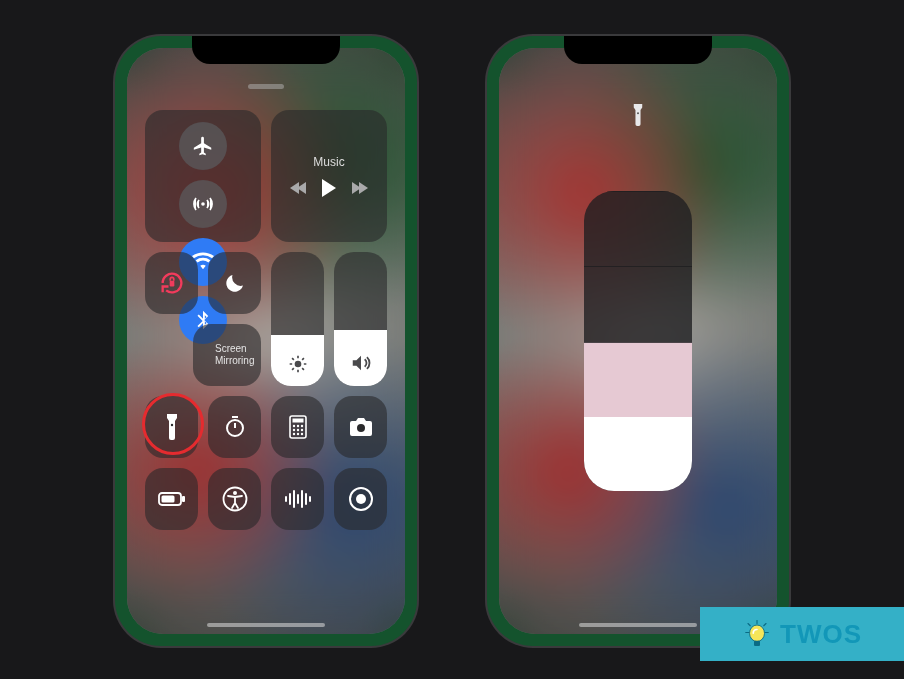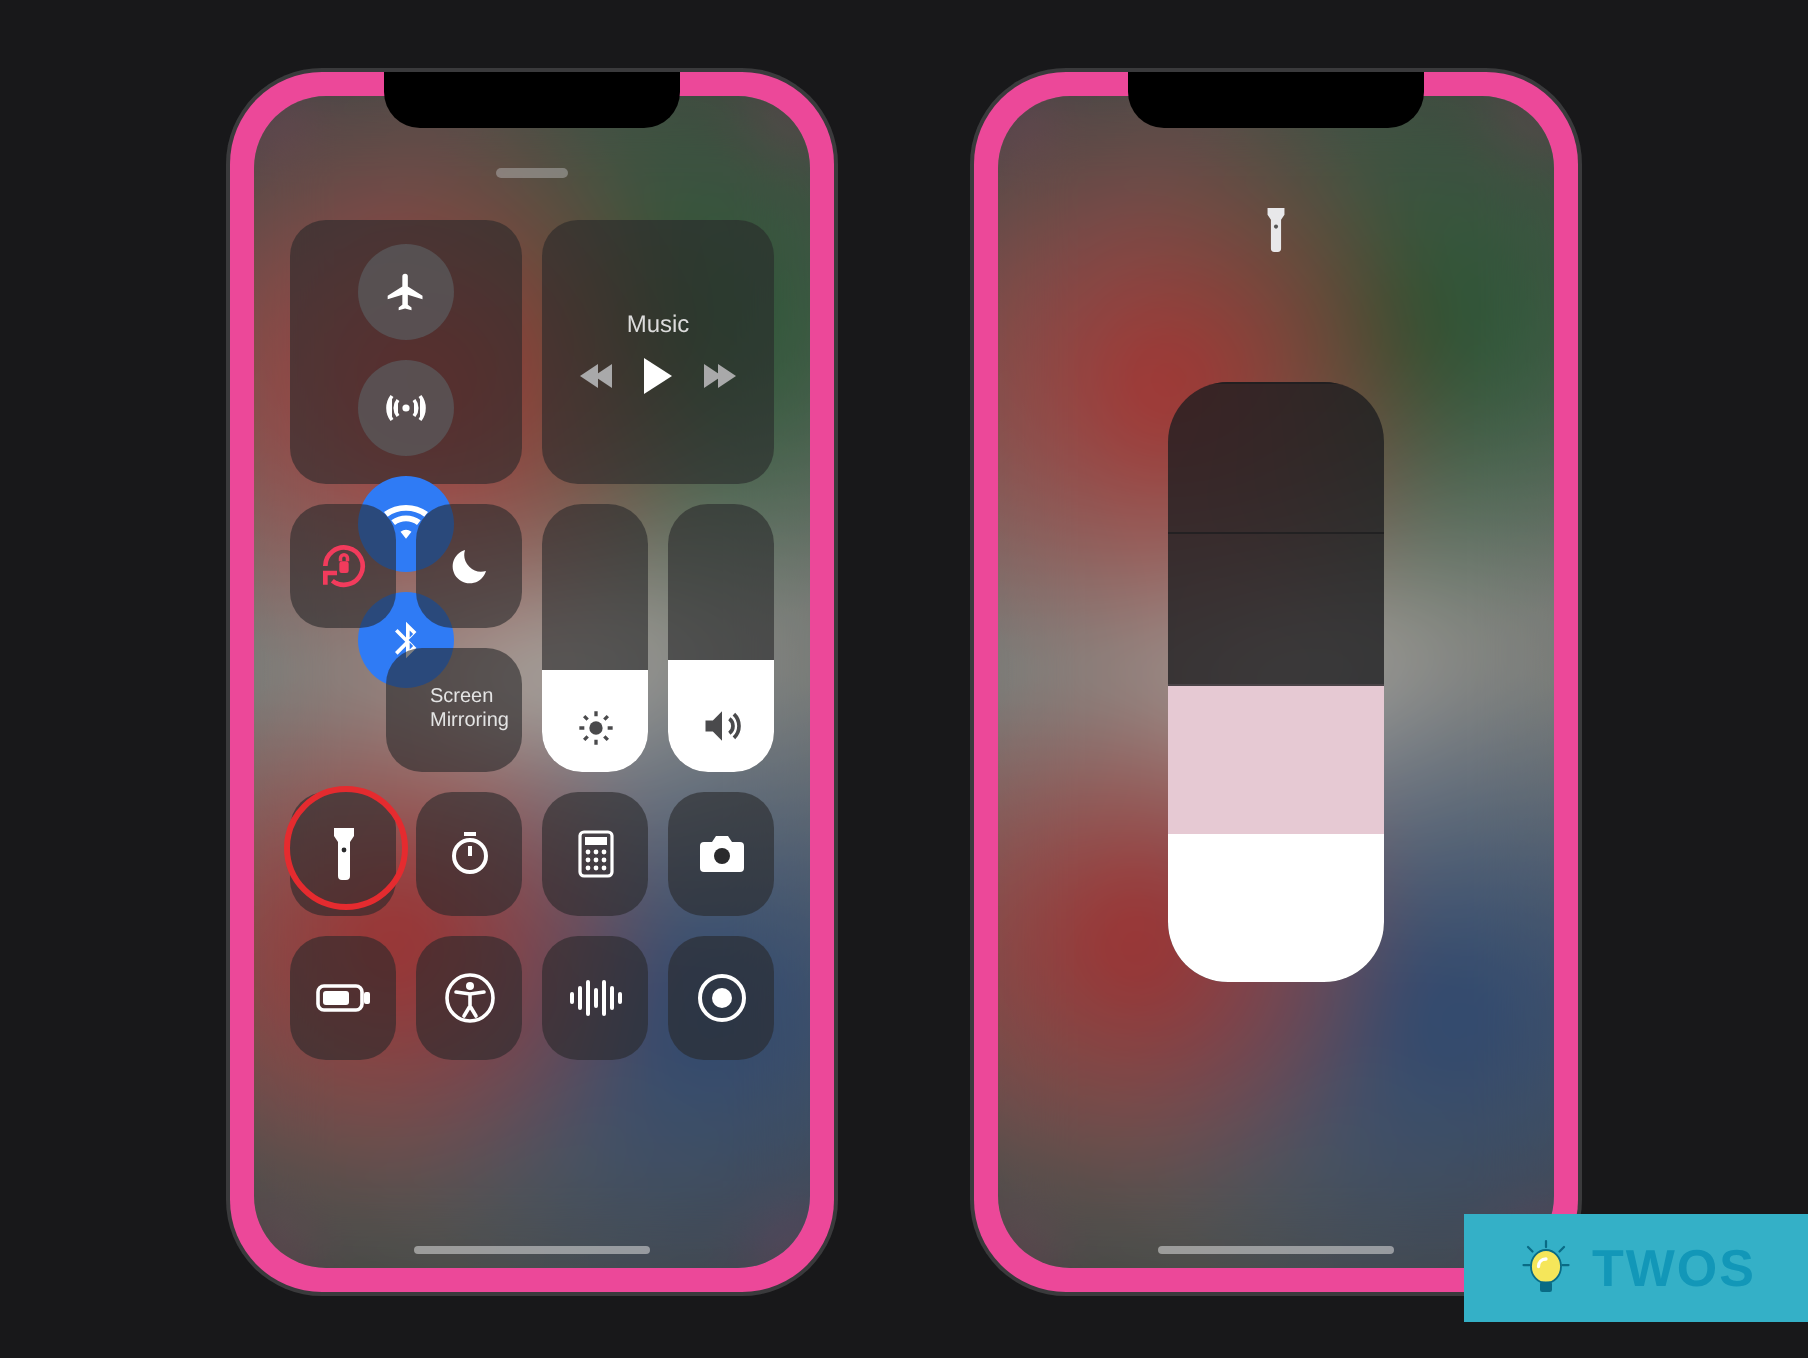--- a/index.html
+++ b/index.html
@@ -12,21 +12,21 @@
 }
 .phones {
   display: flex;
   gap: 70px;
   justify-content: center;
   padding-top: 36px;
 }
 .phone {
   width: 302px; height: 610px;
   border-radius: 46px;
-  background: #ec4899;
+  background: #14532d;
   padding: 12px;
   box-shadow: 0 0 0 2px #3a3a3c;
   position: relative;
 }
 .screen {
   width: 100%; height: 100%;
   border-radius: 36px;
   overflow: hidden;
   position: relative;
   background:
@@ -143,21 +143,21 @@
   display: flex; flex-direction: column-reverse;
 }
 .fl-seg { flex: 1; border-top: 1px solid rgba(30,30,32,0.78); }
 .fl-seg.seg-lit { background: #fff; }
 .fl-seg.seg-pk { background: #e6c9d3; }
 .fl-seg:first-child { border-top: none; }
 
 .watermark {
   position: absolute;
   right: 0; bottom: 18px;
-  width: 172px; height: 54px;
+  width: 204px; height: 54px;
   background: #34b0c7;
   display: flex; align-items: center; justify-content: center;
   gap: 8px;
   z-index: 50;
   text-align: right;
 }
 .watermark .bulb { position: relative; width: 30px; height: 30px; }
 .watermark-label {
   font-family: sans-serif;
   font-weight: 800;

